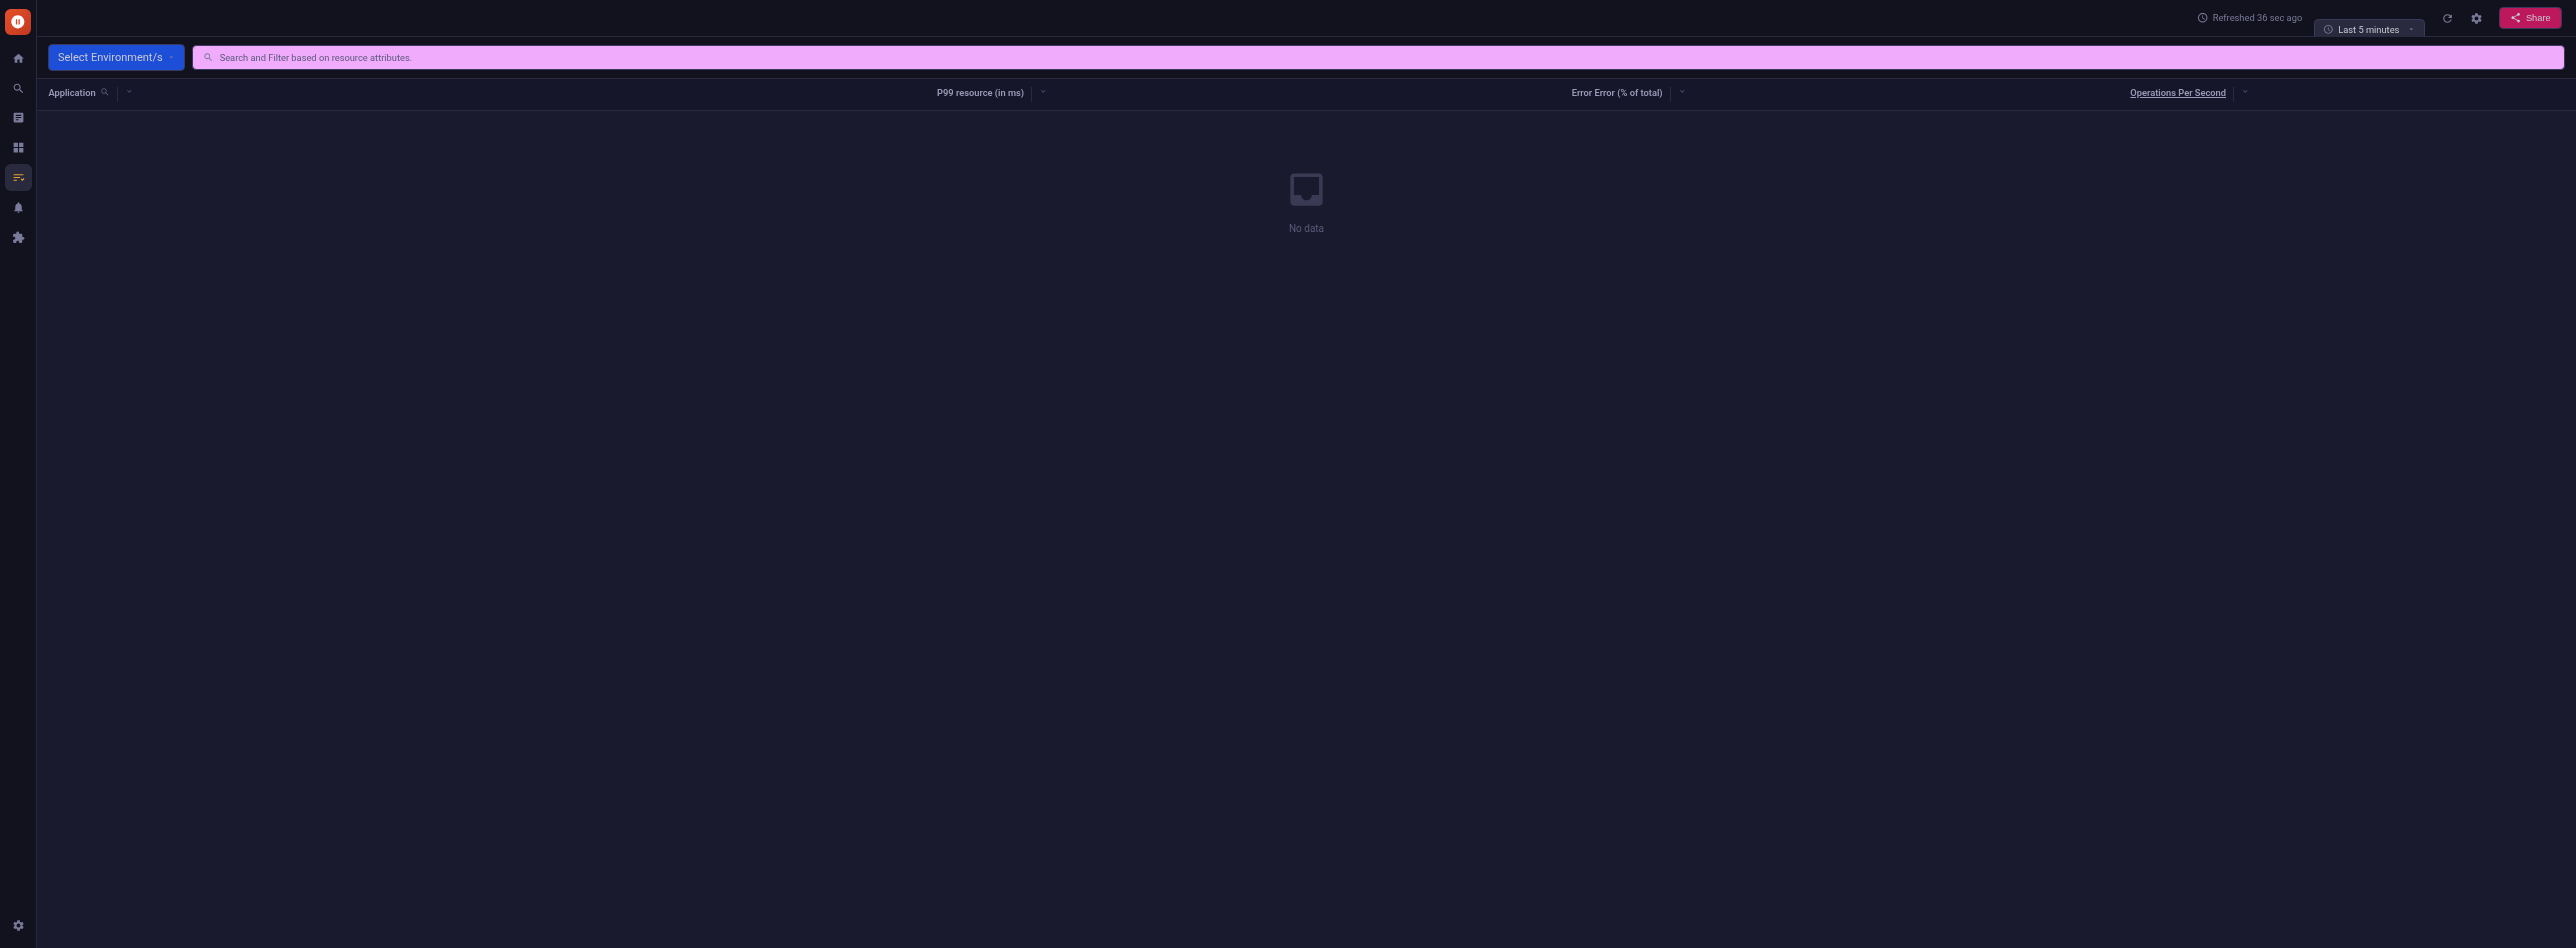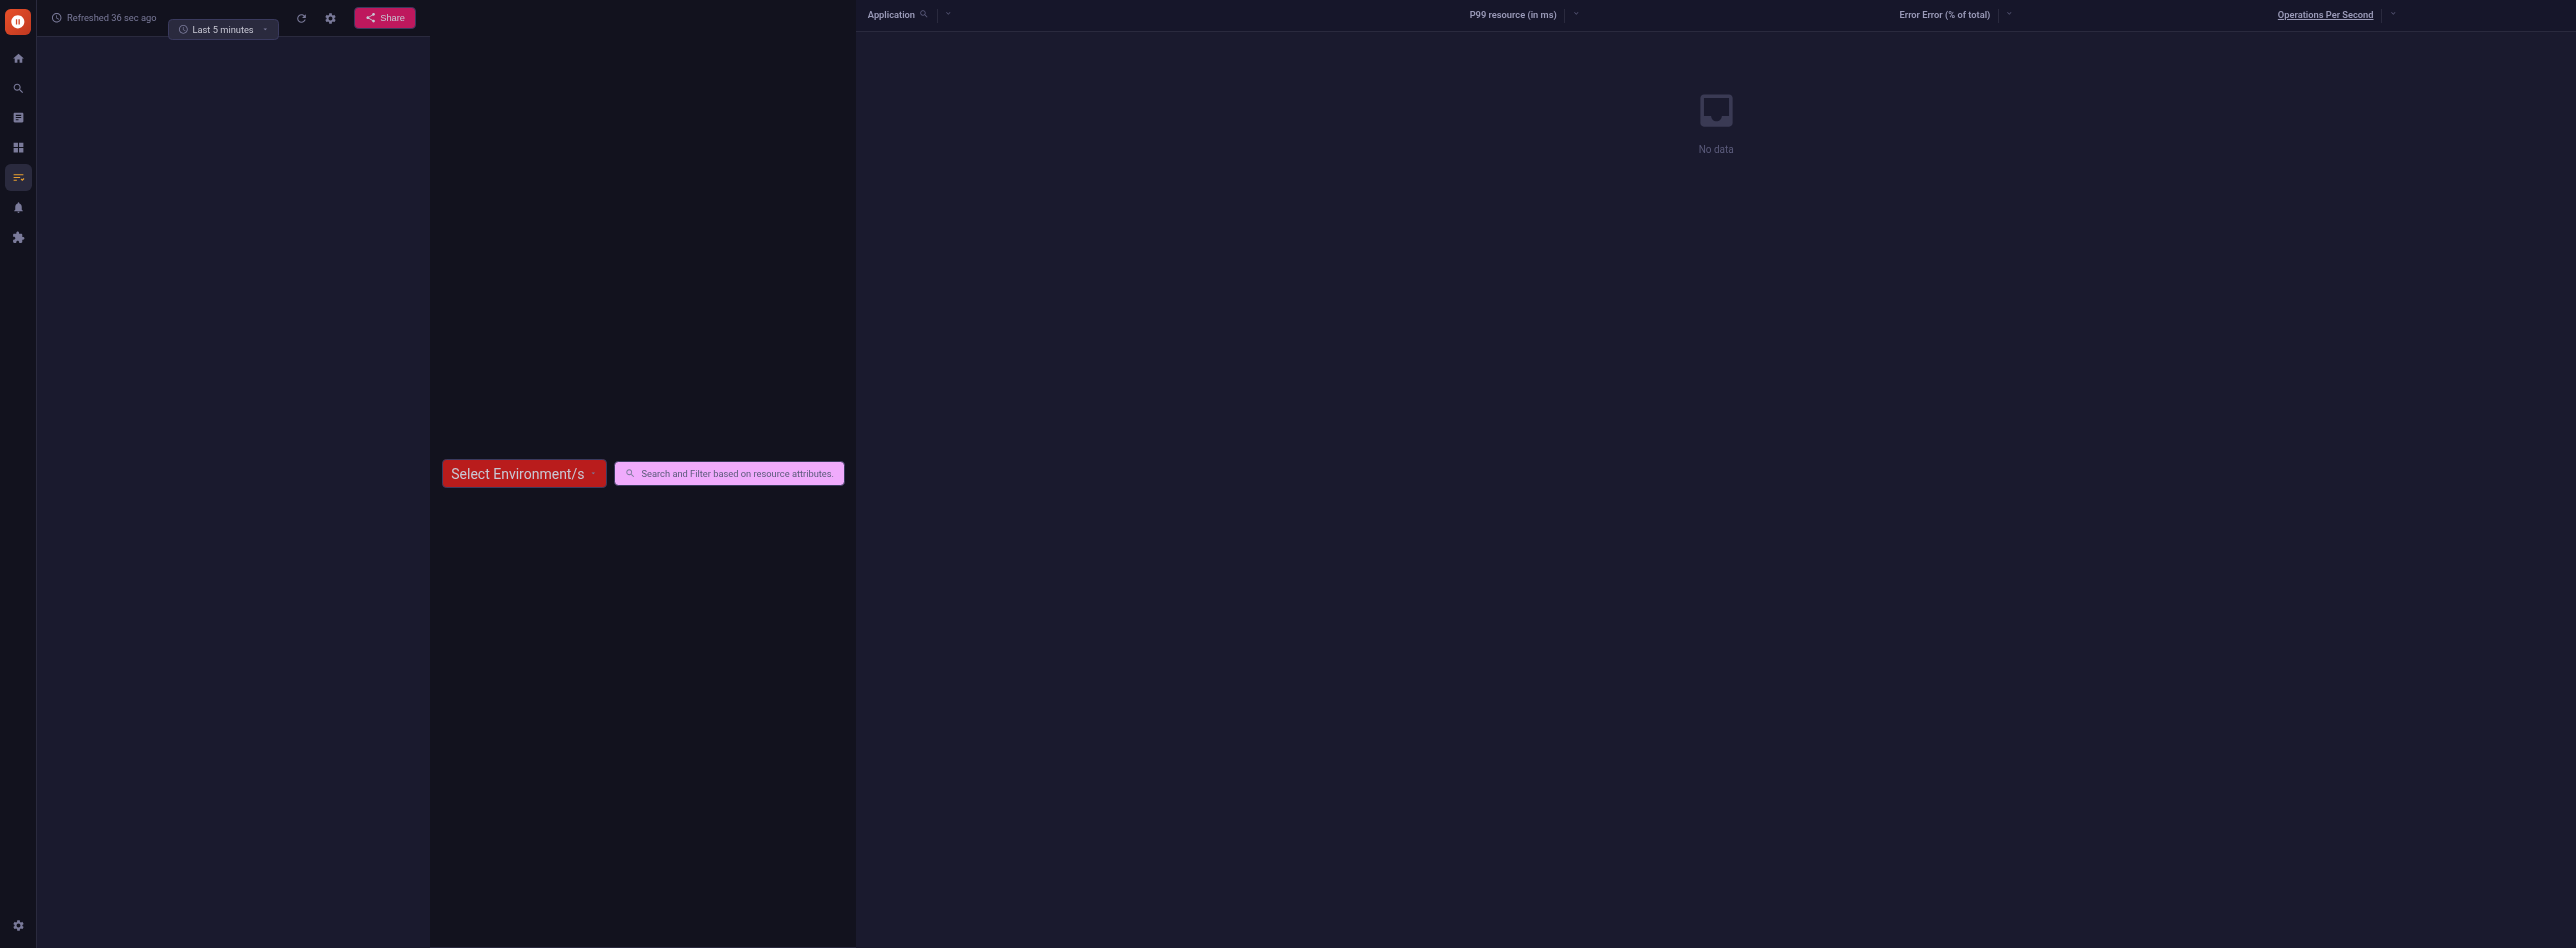--- a/index.html
+++ b/index.html
@@ -73,21 +73,21 @@
     .sidebar-item svg {
       width: 13px;
       height: 13px;
       fill: currentColor;
     }
 
     
     .main {
       flex: 1;
       display: flex;
-      flex-direction: row;
+      flex-direction: column;
       overflow: hidden;
       background-color: #1a1a2e;
     }
 
     
     .topbar {
       height: 37px;
       background-color: #12121e;
       border-bottom: 0.7px solid #2a2a3e;
       display: flex;
@@ -189,27 +189,27 @@
       padding: 7.2px 11.4px;
       background: #12121e;
       border-bottom: 0.7px solid #2a2a3e;
       flex-shrink: 0;
     }
 
     .env-selector {
       display: flex;
       align-items: center;
       gap: 4.3px;
-      background: #b91c1c;
+      background: #1d4ed8;
       border: 0.7px solid #3a3a5e;
       border-radius: 4.3px;
       padding: 5.7px 8.6px;
       cursor: pointer;
       color: #c8c8d4;
-      font-size: 14px;
+      font-size: 11px;
       min-width: 129px;
     }
 
     .env-selector .chevron {
       margin-left: auto;
       width: 8.6px;
       height: 8.6px;
       fill: #7a7a9a;
     }
 

